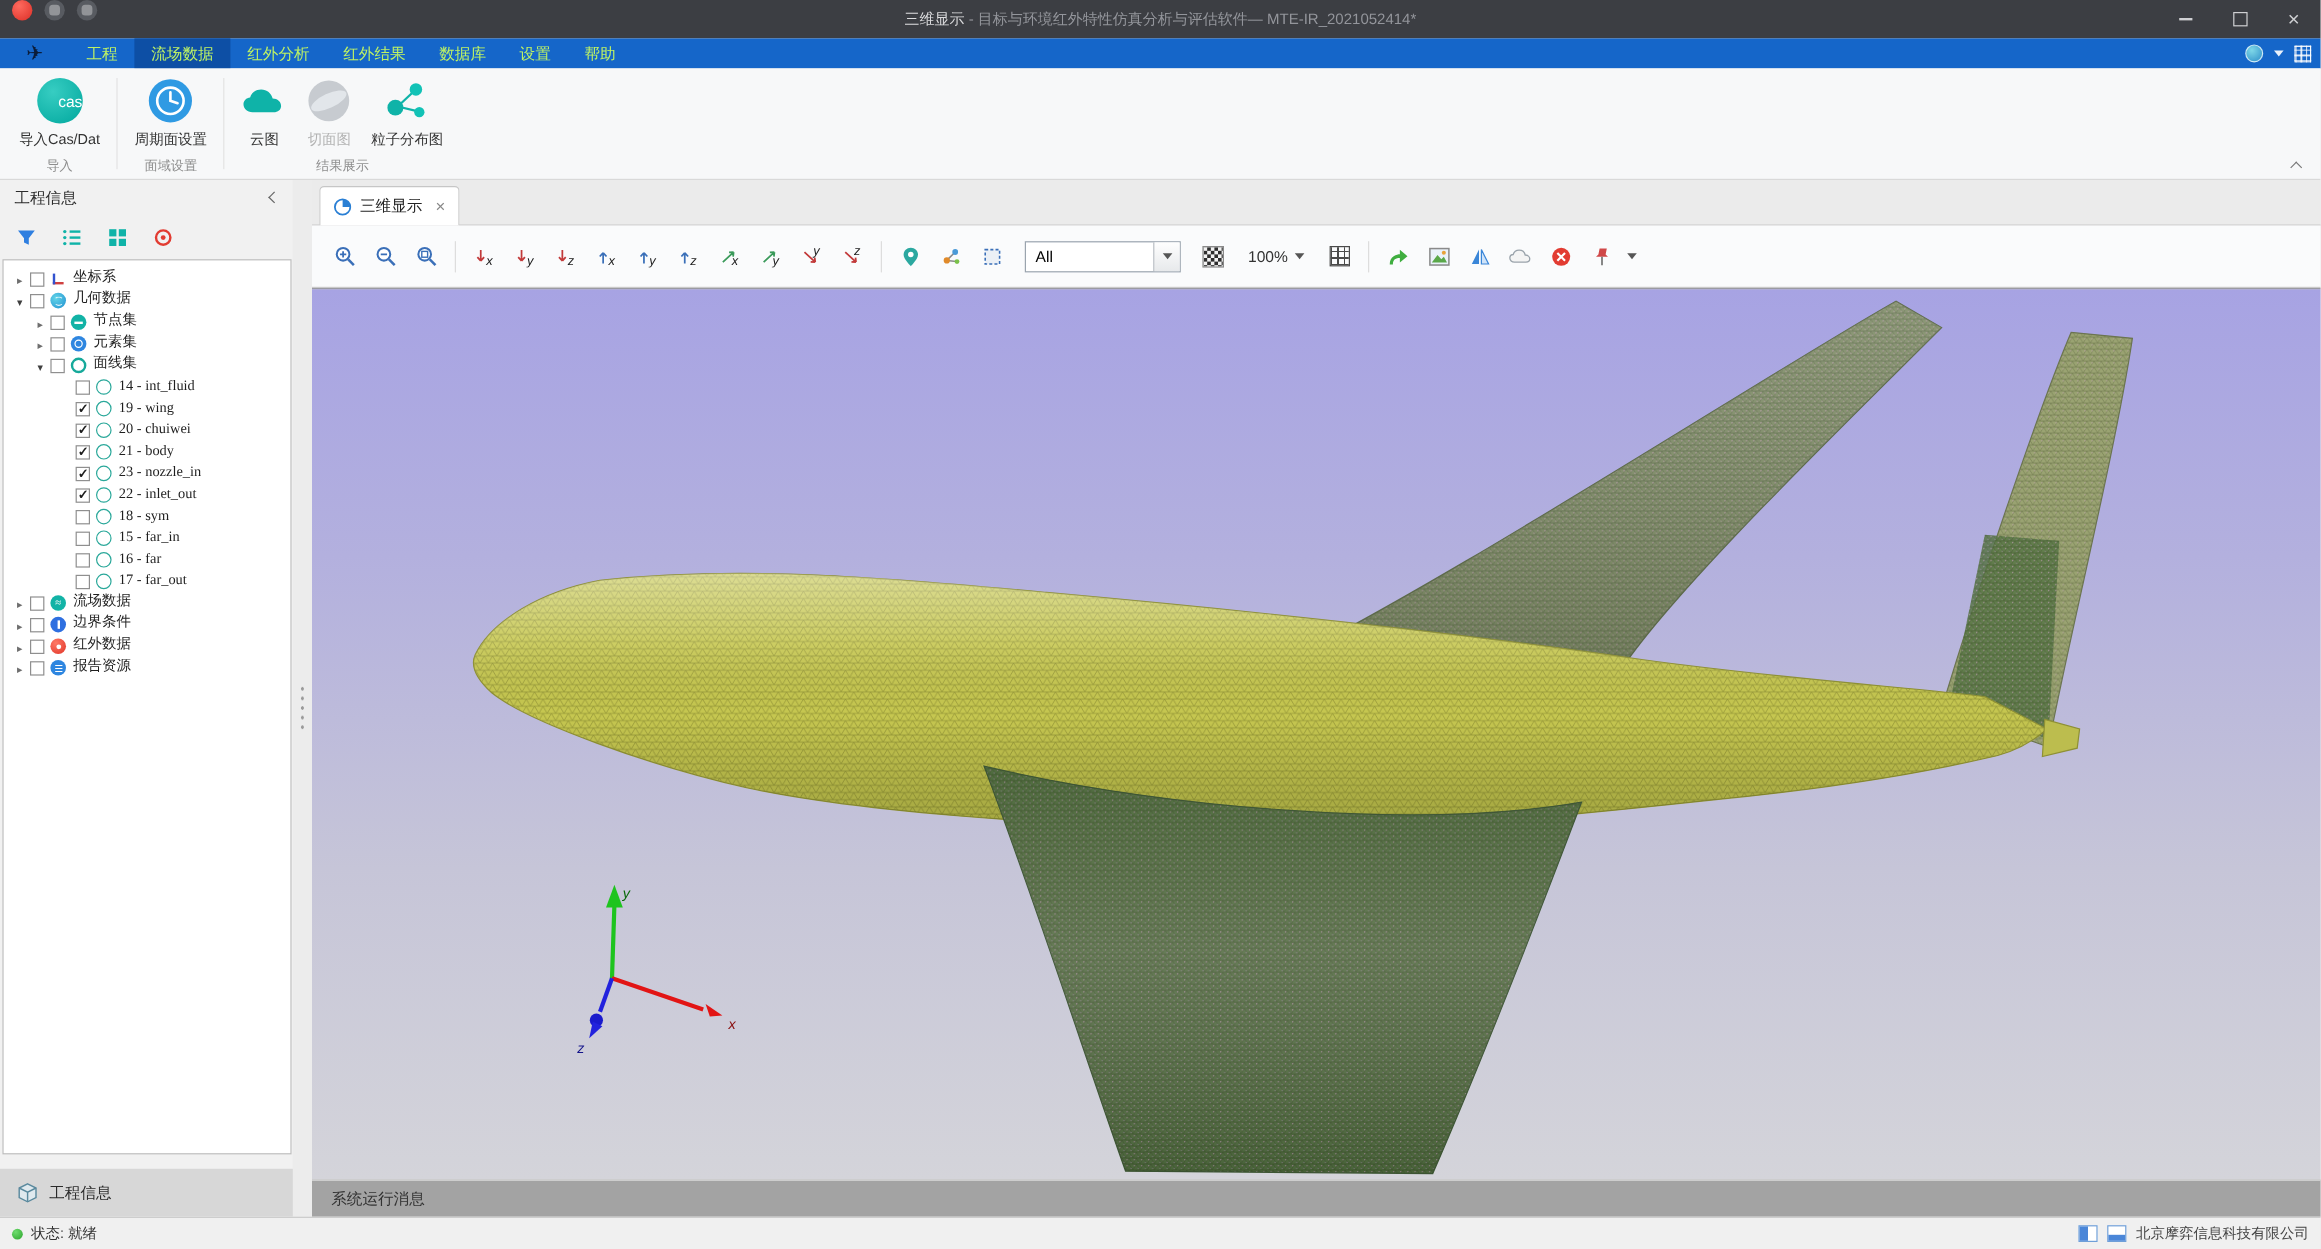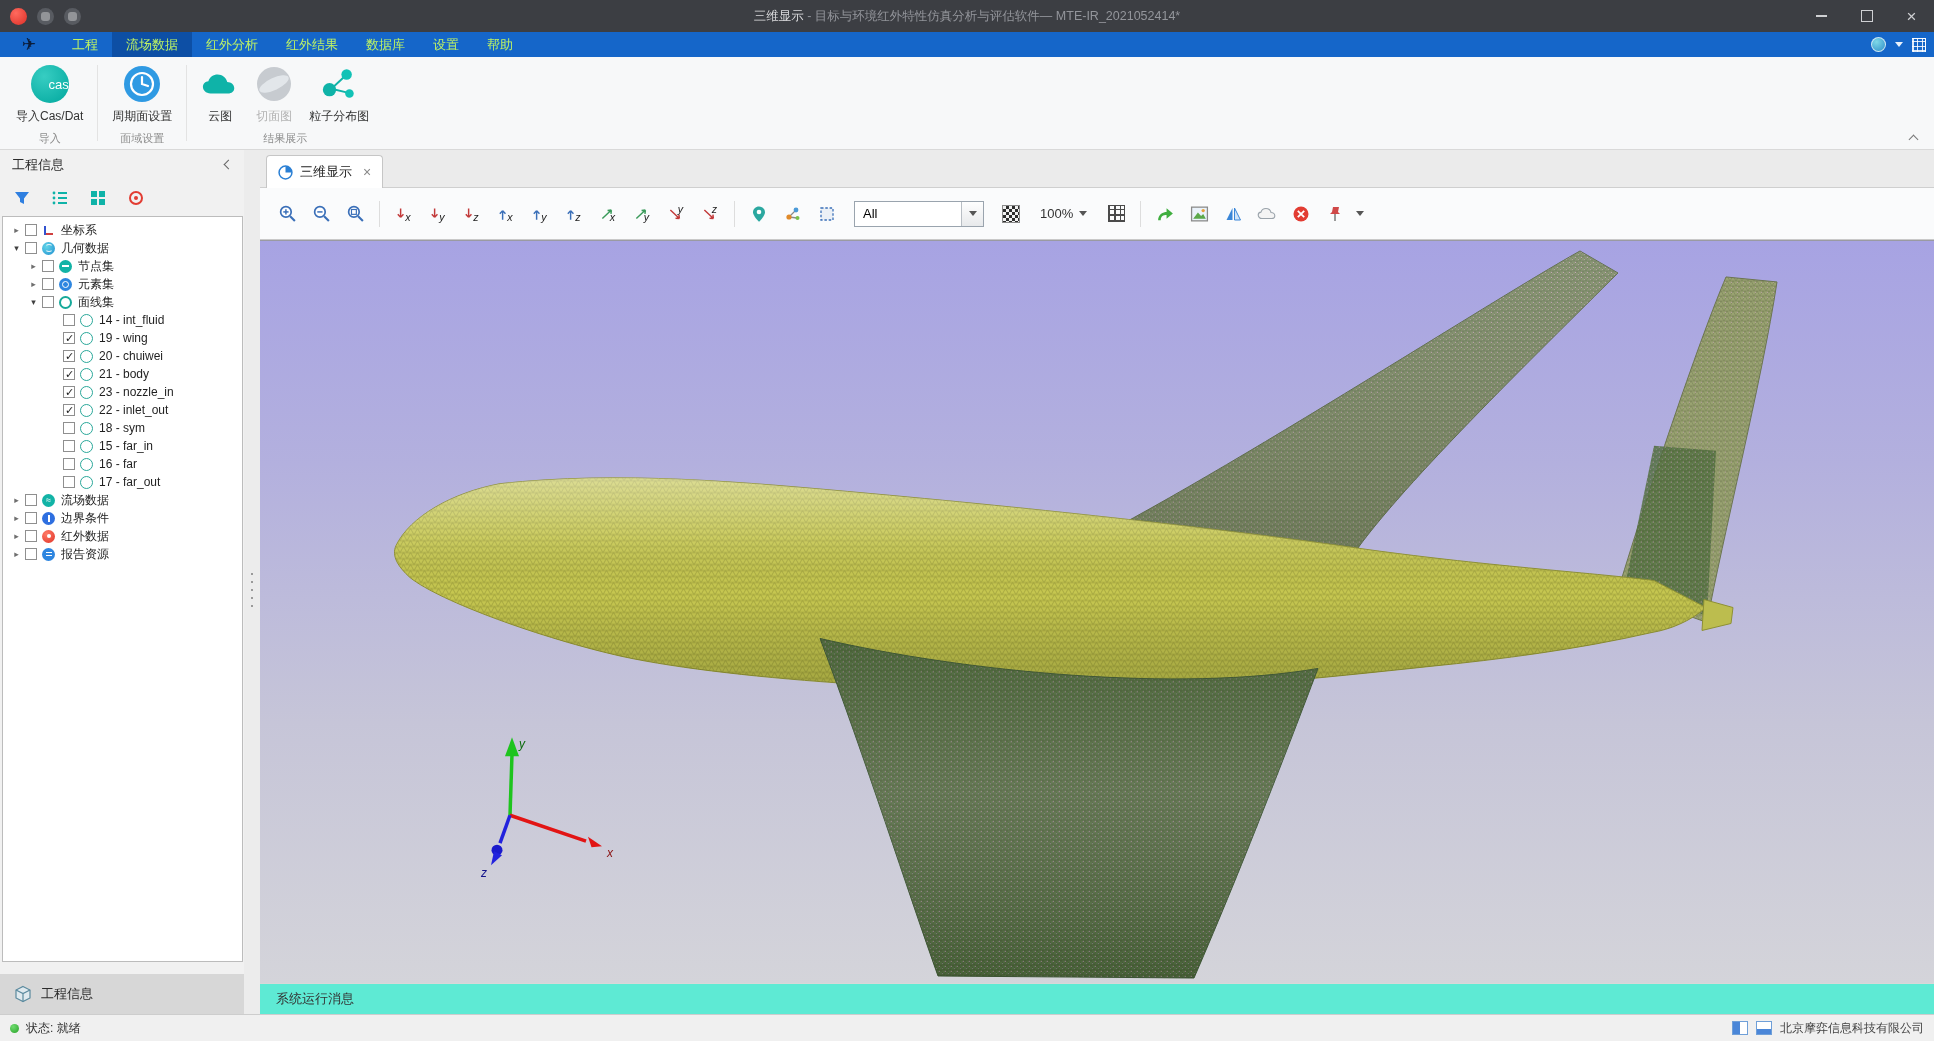--- a/index.html
+++ b/index.html
@@ -1,21 +1,21 @@
 <!DOCTYPE html>
 <html><head>
 <meta charset="utf-8">
 <style>
   * { box-sizing: border-box; margin: 0; padding: 0; }
   html,body { width:1934px; height:1041px; overflow:hidden; }
   body { font-family:"Liberation Sans","DejaVu Sans",sans-serif; background:#e8e8e8; }
   .app { position:relative; width:1934px; height:1041px; background:#f0f0f0; overflow:hidden; }
 
   
-  .titlebar { position:absolute; left:0; top:0; right:0; height:32px; background:#3c3e43; display:flex; align-items:center; }
+  .titlebar { position:absolute; left:0; top:0; right:0; height:32px; background:#3c3e43; display:flex; align-items:flex-start; }
   .tb-left { display:flex; align-items:center; gap:10px; padding-left:10px; z-index:2; }
   .tb-dot { width:17px; height:17px; border-radius:50%; display:inline-block; }
   .tb-dot.red { background:radial-gradient(circle at 35% 30%, #ff6a5e, #dc2f27); }
   .tb-circle { width:17px; height:17px; border-radius:50%; background:#585b61; position:relative; display:inline-block; }
   .tb-circle::after { content:""; position:absolute; inset:4px; border-radius:3px; background:rgba(255,255,255,.35); }
   .tb-title { position:absolute; left:50%; top:0; transform:translateX(-50%); height:32px; line-height:32px; font-size:12.5px; white-space:nowrap; }
   .tb-title-hi { color:#dcdcde; }
   .tb-title-rest { color:#93959b; }
   .tb-controls { position:absolute; right:0; top:0; height:32px; display:flex; }
   .wc { width:45px; height:32px; display:flex; align-items:center; justify-content:center; color:#cfd0d3; cursor:pointer; }
@@ -52,21 +52,21 @@
   .ribbon-collapse::before { content:""; position:absolute; left:1px; top:3px; width:6px; height:6px; border-left:1.6px solid #777; border-top:1.6px solid #777; transform:rotate(45deg); }
 
   
   .left-panel { position:absolute; left:0; top:150px; width:244px; height:864px; background:#f1f1f1; }
   .lp-header { height:30px; display:flex; align-items:center; padding:0 10px 0 12px; font-size:13px; color:#2b2b2b; }
   .lp-collapse { margin-left:auto; width:14px; height:14px; position:relative; cursor:pointer; }
   .lp-collapse::before { content:""; position:absolute; left:5px; top:3px; width:6px; height:6px; border-left:1.6px solid #666; border-bottom:1.6px solid #666; transform:rotate(45deg); }
   .lp-tools { height:36px; display:flex; align-items:center; gap:18px; padding-left:12px; }
   .lp-tool { width:20px; height:20px; display:flex; align-items:center; justify-content:center; cursor:pointer; }
   .tree-box { position:absolute; left:2px; right:1px; top:66px; height:746px; background:#ffffff; border:1px solid #bcbcbc; overflow:hidden; padding-top:4px; }
-  .trow { display:flex; align-items:center; height:18px; cursor:pointer; }
+  .trow { display:flex; align-items:flex-end; height:18px; cursor:pointer;font-family:Liberation Serif, serif; }
   .lvl0 { padding-left:7px; } .lvl1 { padding-left:24px; } .lvl2 { padding-left:58px; }
   .arrow { width:13px; font-size:9px; color:#6e6e6e; text-align:center; flex:none; }
   .arrow.col::before { content:"▸"; }
   .arrow.exp::before { content:"▾"; color:#3f3f3f; }
   .cb { width:12px; height:12px; border:1px solid #8f8f8f; background:#fff; margin:0 5px 0 2px; position:relative; flex:none; }
   .cb[data-checked="true"]::after { content:"✓"; position:absolute; left:0; top:-1px; width:11px; text-align:center; font-size:11px; font-weight:bold; color:#1c1c1c; line-height:13px; }
   .ticon { width:13px; height:13px; margin-right:6px; position:relative; border-radius:50%; flex:none; }
   .tlabel { font-size:12px; color:#1f1f1f; white-space:nowrap; }
   .ti-axes { border-radius:0; }
   .ti-axes::before { content:""; position:absolute; left:2px; bottom:2px; width:9px; height:2px; background:#d04040; }
@@ -113,21 +113,21 @@
   .dither { width:18px; height:18px; border:1px solid #8a8a8a; background:repeating-conic-gradient(#2e2e2e 0% 25%, #f2f2f2 0% 50%) 0 0 / 6px 6px; }
   .zoomdd { display:flex; align-items:center; gap:6px; padding:0 8px; height:26px; cursor:pointer; flex:none; }
   .zoomdd span { font-size:13px; color:#333; }
   .gridicon { width:17px; height:17px; border:1px solid #4a4a4a;
     background:repeating-linear-gradient(0deg, #4a4a4a 0 1.4px, transparent 1.4px 5.4px),
                repeating-linear-gradient(90deg, #4a4a4a 0 1.4px, transparent 1.4px 5.4px); }
 
   .viewport { position:absolute; left:0; right:0; top:90px; height:743px; background:linear-gradient(180deg,#a7a3e3 0%, #b3b0de 30%, #c6c5d8 65%, #d4d4da 100%); overflow:hidden; border-top:1px solid #9a9aa2; }
   .vp-svg { position:absolute; inset:0; }
 
-  .message-bar { position:absolute; left:0; right:0; top:833px; height:31px; background:#5eead4; border-top:1px solid #d8d8d8; font-size:13px; color:#333; line-height:30px; padding-left:16px; }
+  .message-bar { position:absolute; left:0; right:0; top:833px; height:31px; background:#a3a3a3; border-top:1px solid #d8d8d8; font-size:13px; color:#333; line-height:30px; padding-left:16px; }
 
   
   .statusbar { position:absolute; left:0; right:0; bottom:0; height:27px; background:#f0f0f0; border-top:1px solid #cdcdcd; display:flex; align-items:center; padding:0 10px; font-size:12px; color:#333; }
   .st-dot { width:9px; height:9px; border-radius:50%; background:radial-gradient(circle at 35% 30%, #6fdc6f, #2aa32a); margin-right:7px; }
   .st-right { margin-left:auto; display:flex; align-items:center; gap:8px; color:#444; }
   .lt-icon { width:16px; height:14px; border:1px solid #6f9fd8; background:#fff; position:relative; cursor:pointer; }
   .lt-icon.half-left::after { content:""; position:absolute; left:0; top:0; bottom:0; width:7px; background:#4a86d8; }
   .lt-icon.half-bottom::after { content:""; position:absolute; left:0; right:0; bottom:0; height:5px; background:#4a86d8; }
 </style>
 </head>

